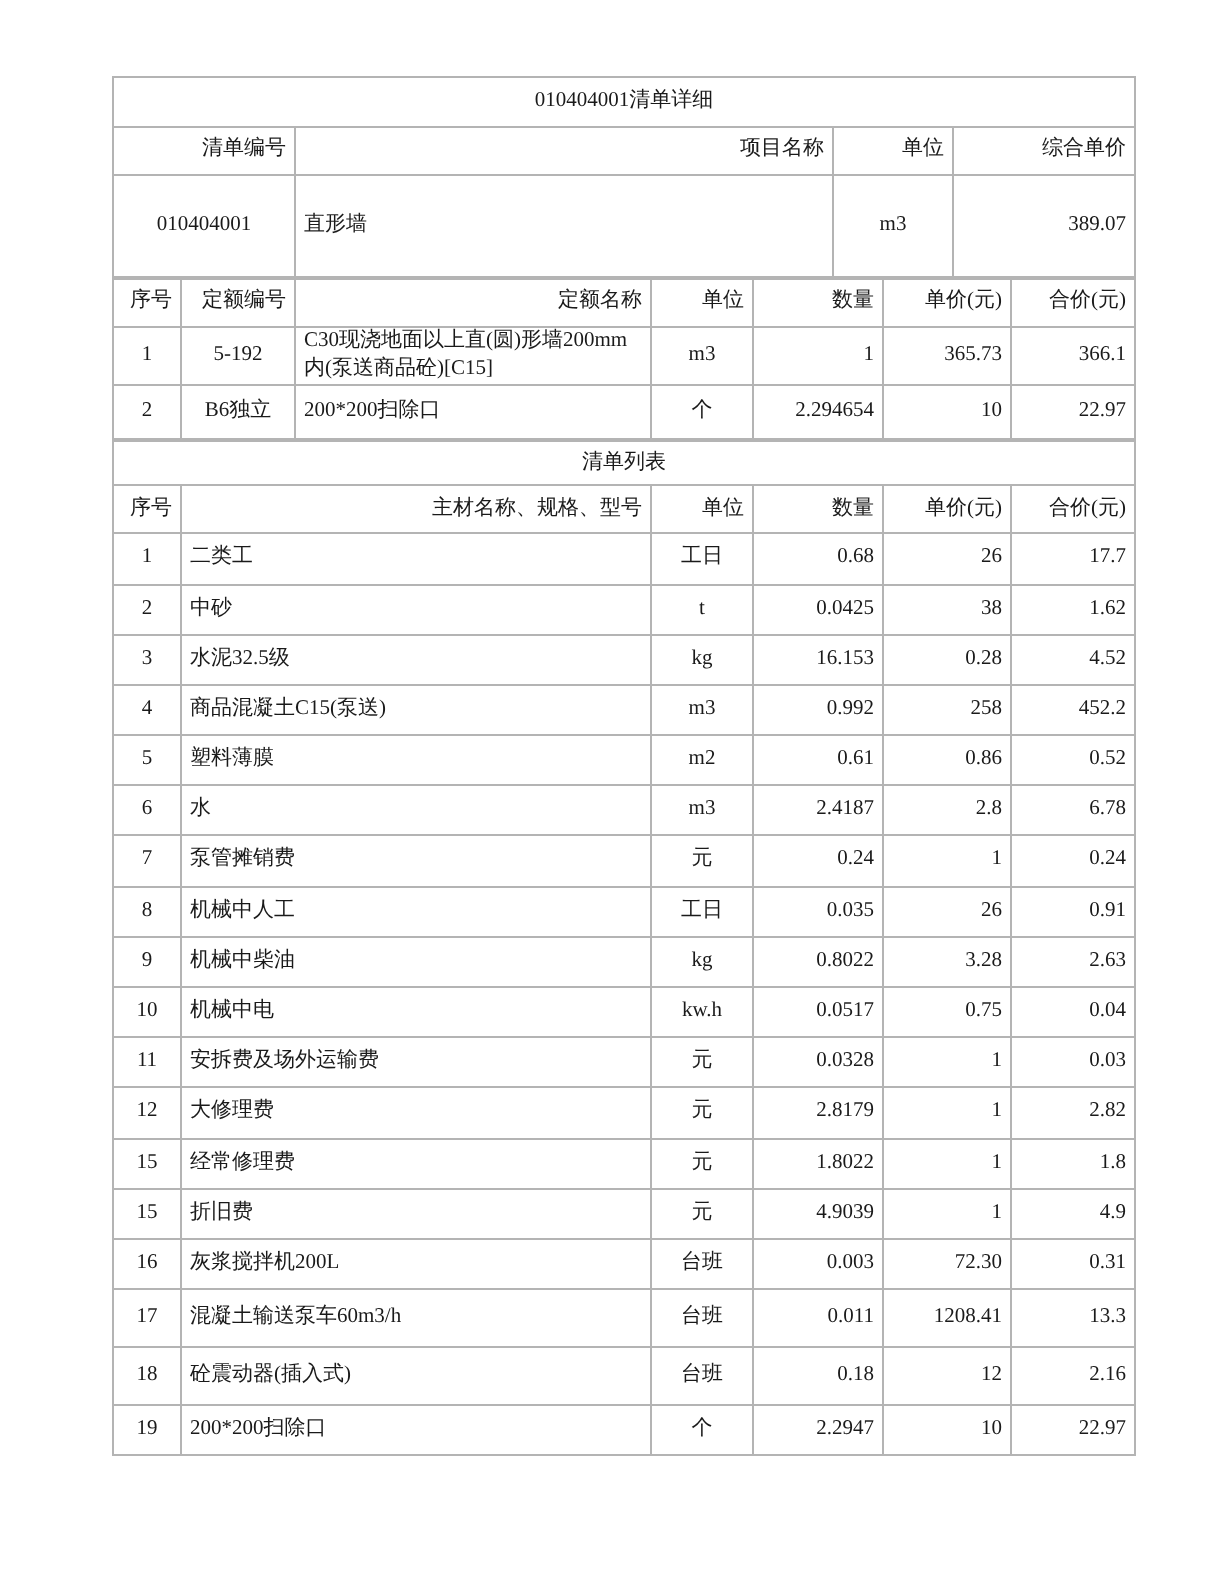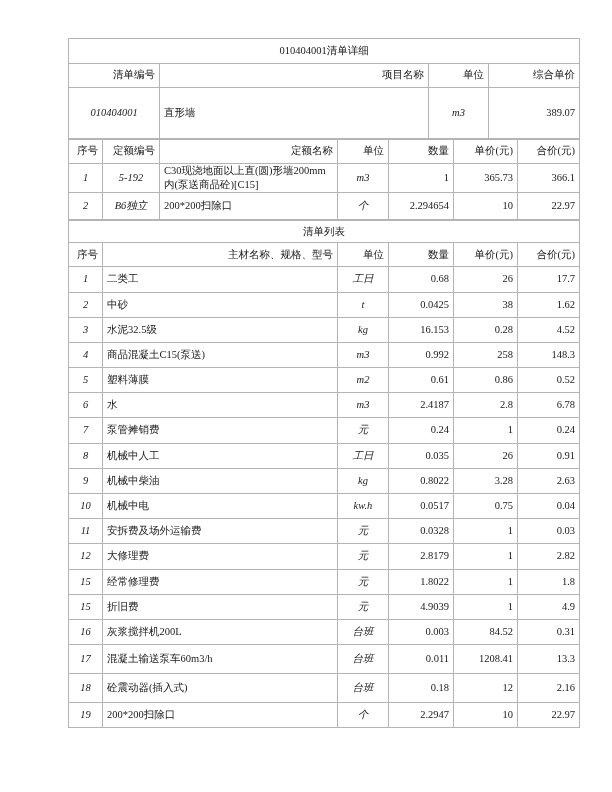--- a/index.html
+++ b/index.html
@@ -10,39 +10,39 @@
   body {
     width: 612px;
     height: 792px;
     font-family: "Liberation Serif", "DejaVu Serif", serif;
     color: #000000;
     position: relative;
     overflow: hidden;
   }
   .page {
     position: absolute;
-    left: 68px;
+    left: 56px;
     top: 38px;
     width: 511px;
   }
   table.doc {
     border-collapse: collapse;
     table-layout: fixed;
     width: 511px;
     font-size: 10.5px;
   }
   table.doc td {
     border: 1px solid #b4b4b4;
     padding: 0 4px;
     vertical-align: middle;
     line-height: 1.35;
     font-size: 10.5px;
     color: #1a1a1a;
   }
-  .ctr { text-align: center; font-style: italic; }
+  .ctr { text-align: center; }
   .rgt { text-align: right; padding-right: 6px; }
   .lft { text-align: left; padding-left: 5px; }
 
   
   .title-row td {
     height: 24px;
     text-align: center;
     font-size: 11px;
   }
   
@@ -192,21 +192,21 @@
           <td class="rgt">16.153</td>
           <td class="rgt">0.28</td>
           <td class="rgt">4.52</td>
         </tr>
         <tr class="item-row">
           <td class="ctr">4</td>
           <td class="lft">商品混凝土C15(泵送)</td>
           <td class="ctr">m3</td>
           <td class="rgt">0.992</td>
           <td class="rgt">258</td>
-          <td class="rgt">148.3</td>
+          <td class="rgt">452.2</td>
         </tr>
         <tr class="item-row">
           <td class="ctr">5</td>
           <td class="lft">塑料薄膜</td>
           <td class="ctr">m2</td>
           <td class="rgt">0.61</td>
           <td class="rgt">0.86</td>
           <td class="rgt">0.52</td>
         </tr>
         <tr class="item-row">
@@ -279,21 +279,21 @@
           <td class="ctr">元</td>
           <td class="rgt">4.9039</td>
           <td class="rgt">1</td>
           <td class="rgt">4.9</td>
         </tr>
         <tr class="item-row">
           <td class="ctr">16</td>
           <td class="lft">灰浆搅拌机200L</td>
           <td class="ctr">台班</td>
           <td class="rgt">0.003</td>
-          <td class="rgt">84.52</td>
+          <td class="rgt">72.30</td>
           <td class="rgt">0.31</td>
         </tr>
         <tr class="item-row item-row-tall">
           <td class="ctr">17</td>
           <td class="lft">混凝土输送泵车60m3/h</td>
           <td class="ctr">台班</td>
           <td class="rgt">0.011</td>
           <td class="rgt">1208.41</td>
           <td class="rgt">13.3</td>
         </tr>

